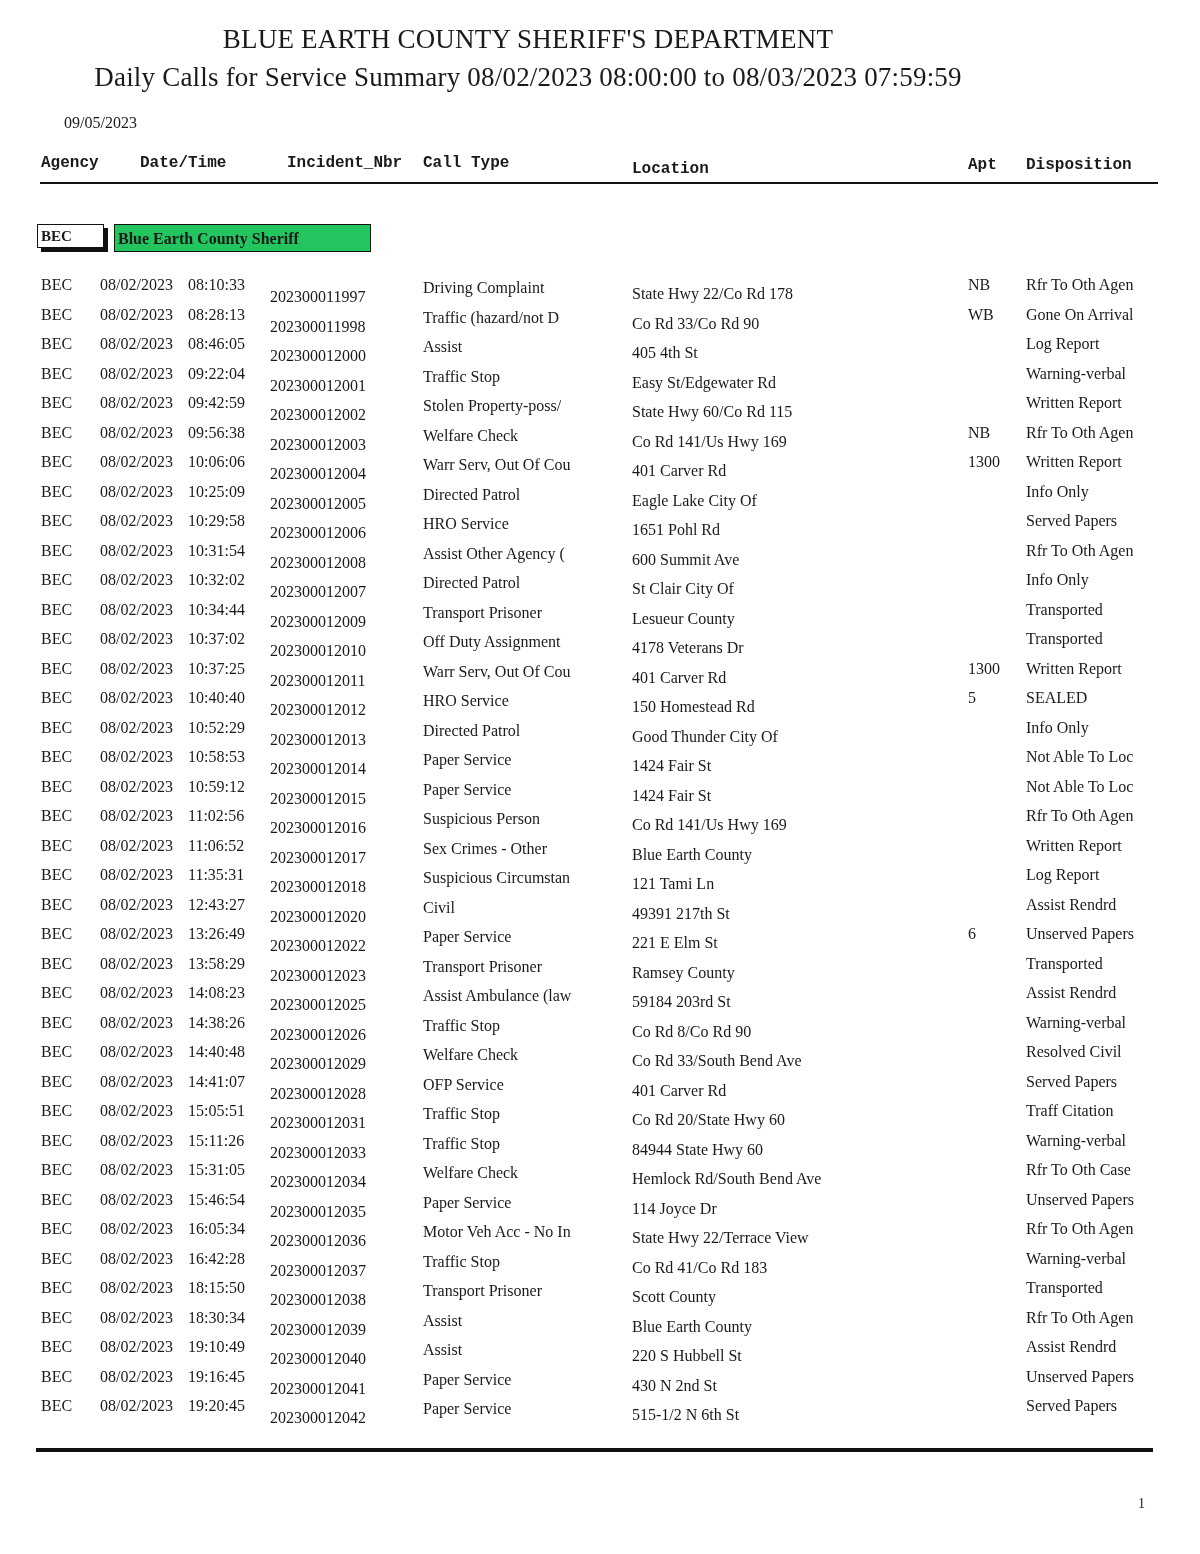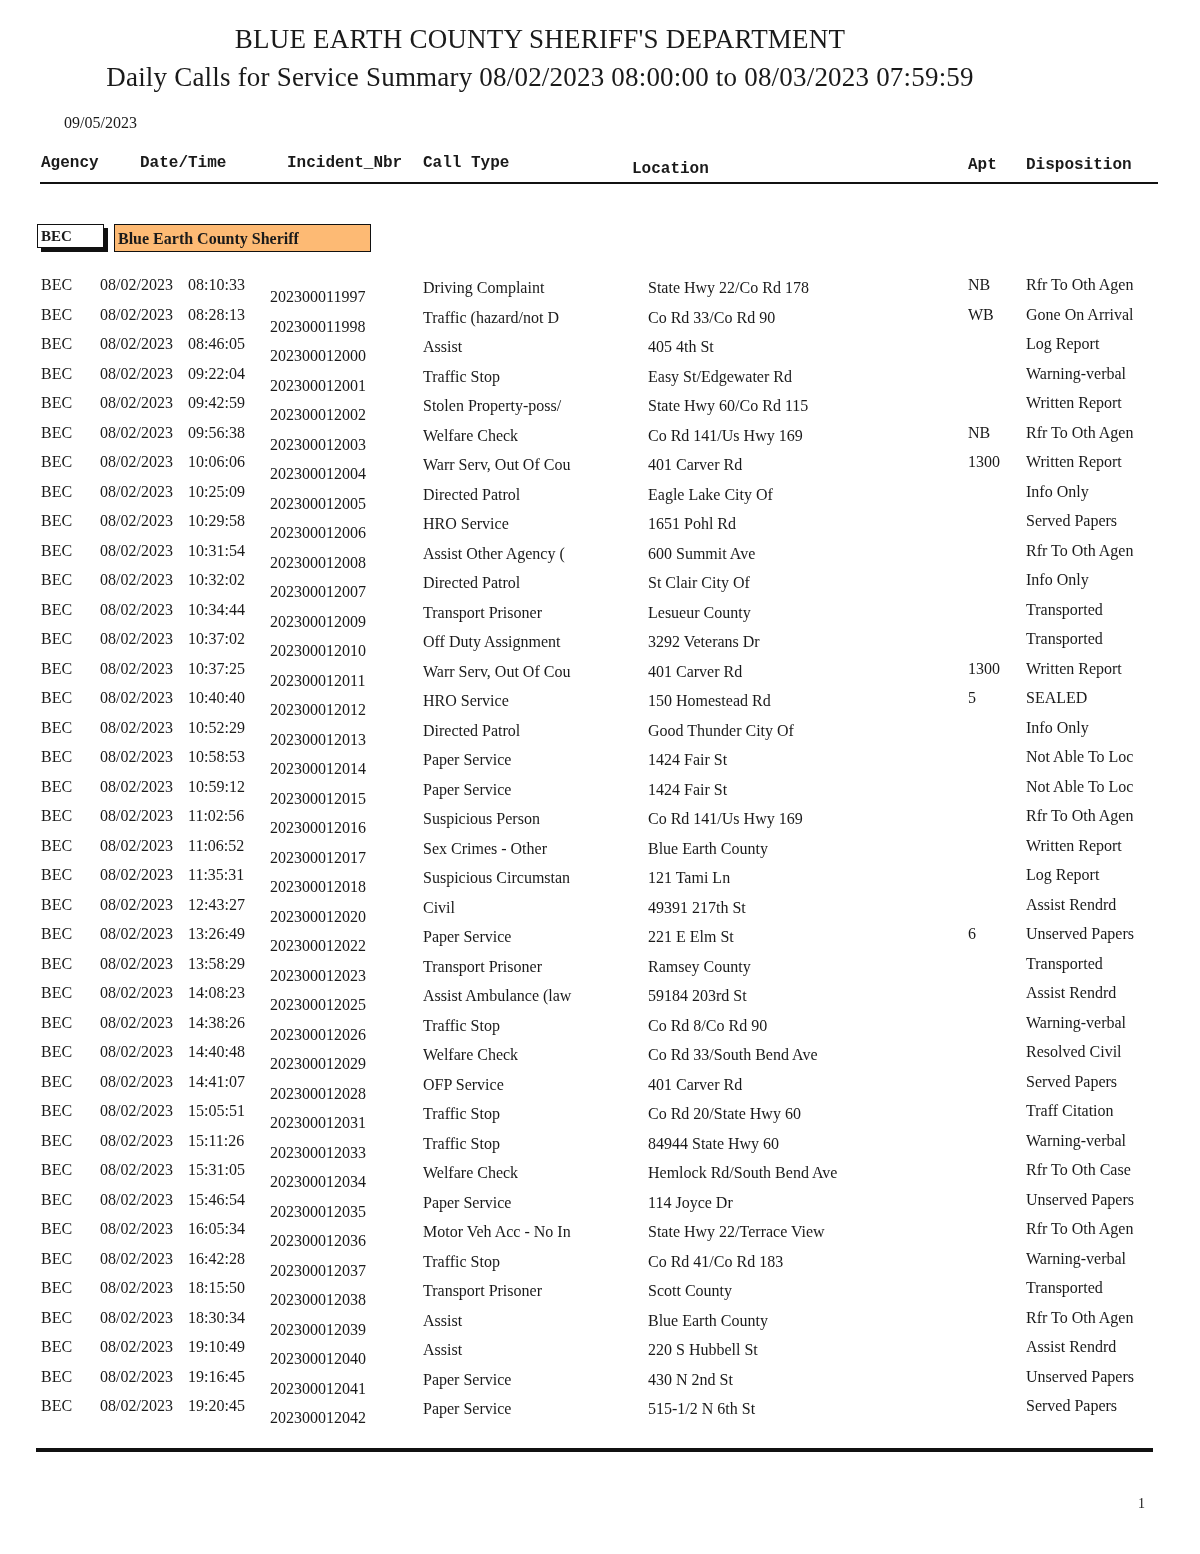--- a/index.html
+++ b/index.html
@@ -15,21 +15,20 @@
       color: #1a1a1a;
       overflow: hidden;
     }
     .title {
       position: absolute;
       left: 0;
       width: 1056px;
       text-align: center;
       font-size: 27px;
       letter-spacing: 0.2px;
-      padding-left: 12px;
     }
     .title.t1 { top: 24px; }
     .title.t2 { top: 62px; }
     .print-date {
       position: absolute;
       left: 41px;
       top: 114px;
       font-size: 16px;
       margin-left: 23px;
     }
@@ -62,21 +61,21 @@
       padding-left: 3px;
       box-sizing: content-box;
     }
     .agency-name-box {
       position: absolute;
       left: 114px;
       top: 224px;
       width: 252px;
       height: 26px;
       border: 1.5px solid #111;
-      background: #fdba74;
+      background: #22c55e;
       font-weight: bold;
       font-size: 16px;
       line-height: 28px;
       padding-left: 3px;
     }
     .rows {
       position: absolute;
       left: 0;
       top: 276px;
       width: 1200px;
@@ -88,21 +87,21 @@
     }
     .cell {
       position: absolute;
       white-space: nowrap;
     }
     .c-agency  { left: 41px;  top: 0px; }
     .c-date    { left: 100px; top: 0px; }
     .c-time    { left: 188px; top: 0px; }
     .c-inc     { left: 270px; top: 3px; margin-top: 9px; }
     .c-type    { left: 423px; top: 3px; }
-    .c-loc     { left: 632px; top: 3px; margin-left: 16px; }
+    .c-loc     { left: 632px; top: 9px; }
     .c-apt     { left: 968px; top: 0px; }
     .c-disp    { left: 1026px; top: 0px; }
     .footer-rule {
       position: absolute;
       left: 36px;
       top: 1448px;
       width: 1117px;
       height: 4px;
       background: #111;
     }
@@ -254,21 +253,21 @@
       <span class="cell c-loc">Lesueur County</span>
       <span class="cell c-apt"></span>
       <span class="cell c-disp">Transported</span>
     </div>
     <div class="row">
       <span class="cell c-agency">BEC</span>
       <span class="cell c-date">08/02/2023</span>
       <span class="cell c-time">10:37:02</span>
       <span class="cell c-inc">202300012010</span>
       <span class="cell c-type">Off Duty Assignment</span>
-      <span class="cell c-loc">3292 Veterans Dr</span>
+      <span class="cell c-loc">4178 Veterans Dr</span>
       <span class="cell c-apt"></span>
       <span class="cell c-disp">Transported</span>
     </div>
     <div class="row">
       <span class="cell c-agency">BEC</span>
       <span class="cell c-date">08/02/2023</span>
       <span class="cell c-time">10:37:25</span>
       <span class="cell c-inc">202300012011</span>
       <span class="cell c-type">Warr Serv, Out Of Cou</span>
       <span class="cell c-loc">401 Carver Rd</span>

